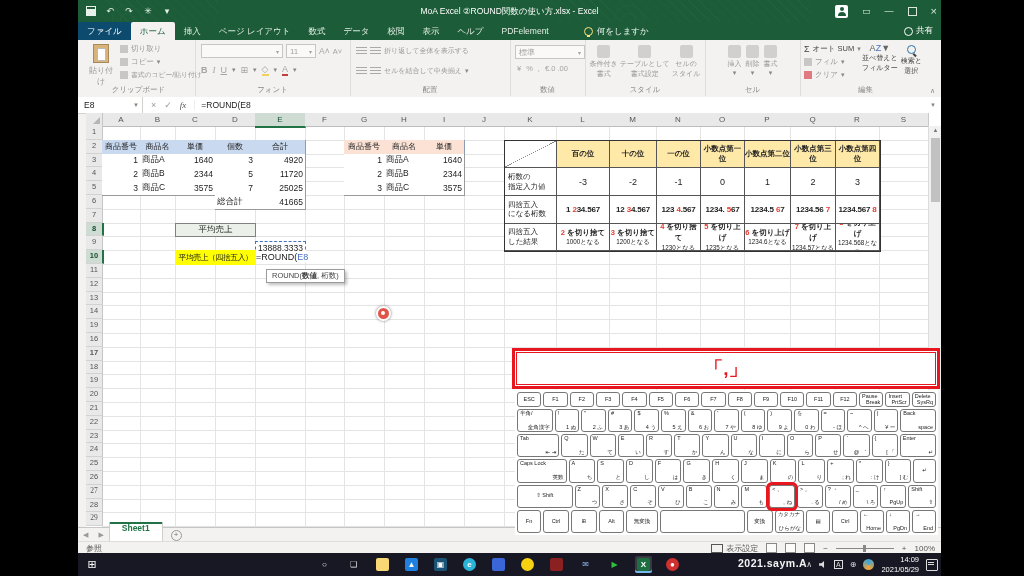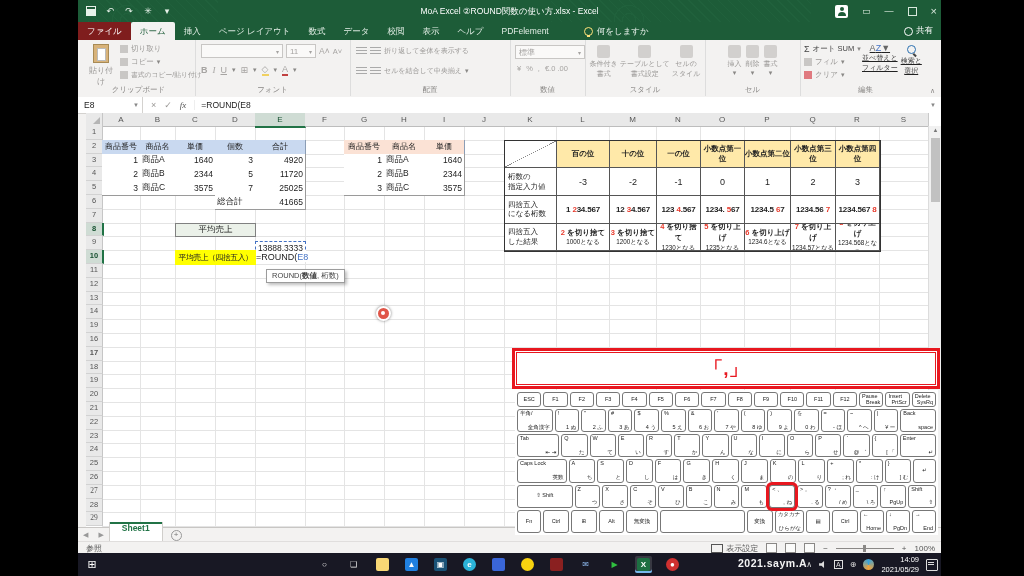--- a/index.html
+++ b/index.html
@@ -18,21 +18,21 @@
   #title-text{position:absolute;left:0;top:0;width:100%;text-align:center;line-height:22px;font-size:8.5px;color:#fff;}
   #win-controls{position:absolute;right:4px;top:0;height:22px;display:flex;align-items:center;gap:14px;}
   .avatar{width:13px;height:13px;background:#fff;border-radius:2px;position:relative;}
   .avatar::before{content:'';position:absolute;left:4.5px;top:2px;width:4px;height:4px;border-radius:50%;background:#1d5c38;}
   .avatar::after{content:'';position:absolute;left:2.5px;top:7px;width:8px;height:4px;border-radius:4px 4px 0 0;background:#1d5c38;}
   .wc{color:#d8e8dc;font-size:9px;line-height:10px;}
   .restore-ic{width:7px;height:7px;border:1px solid #d8e8dc;position:relative;}
   
   #tabbar{position:absolute;left:0;top:22px;width:863px;height:18px;background:#1d5c38;display:flex;align-items:flex-end;}
   .rtab{padding:0 9px;line-height:18px;font-size:8.5px;color:#e4efe7;cursor:default;}
-  .rtab-file{background:#7f1d1d;color:#fff;}
+  .rtab-file{background:#0c4a6e;color:#fff;}
   .rtab-active{background:#f3f2f1;color:#1d5c38;border-radius:2px 2px 0 0;}
   #tellme{display:flex;align-items:center;gap:4px;margin-left:26px;color:#eef5f0;font-size:8.5px;line-height:18px;}
   .bulb{width:7px;height:7px;border-radius:50%;border:1px solid #ffe27a;position:relative;}
   .bulb::after{content:'';position:absolute;left:2px;top:7px;width:3px;height:2px;background:#ffe27a;}
   #share{position:absolute;right:8px;top:22px;height:18px;display:flex;align-items:center;gap:3px;color:#fff;font-size:8.5px;}
   .share-ic{width:7px;height:7px;border-radius:50%;border:1px solid #fff;}
   
   #ribbon{position:absolute;left:0;top:40px;width:863px;height:57px;background:#f3f2f1;border-bottom:1px solid #d4d2cf;}
   .rgroup{position:absolute;top:0;height:56px;border-right:1px solid #ddd;}
   .grp-label{position:absolute;bottom:1px;left:0;width:100%;text-align:center;font-size:7.5px;color:#8a8886;}
@@ -322,21 +322,21 @@
               <span class="sicon"></span>
               <span>フィル</span>
               <span class="chev">▾</span>
             </div>
           <div class="srow">
               <span class="sicon" style="background:#e07a80;"></span>
               <span>クリア</span>
               <span class="chev">▾</span>
             </div>
         </div>
-        <div style="position:absolute;left:62px;top:3px;display:flex;gap:3px;text-decoration:underline;">
+        <div style="position:absolute;left:62px;top:3px;display:flex;gap:3px;">
           <div class="mini-col" style="color:#444;">
               <div style="font-size:9px;color:#666;">A<span style="color:#4472c4;">Z</span>▼</div>
               <div class="pre">並べ替えと
 フィルター</div>
             </div>
           <div class="mini-col" style="color:#444;">
               <div class="mag" style="margin:2px auto;border-color:#2a6fb0;"></div>
               <div class="pre">検索と
 選択</div>
             </div>

